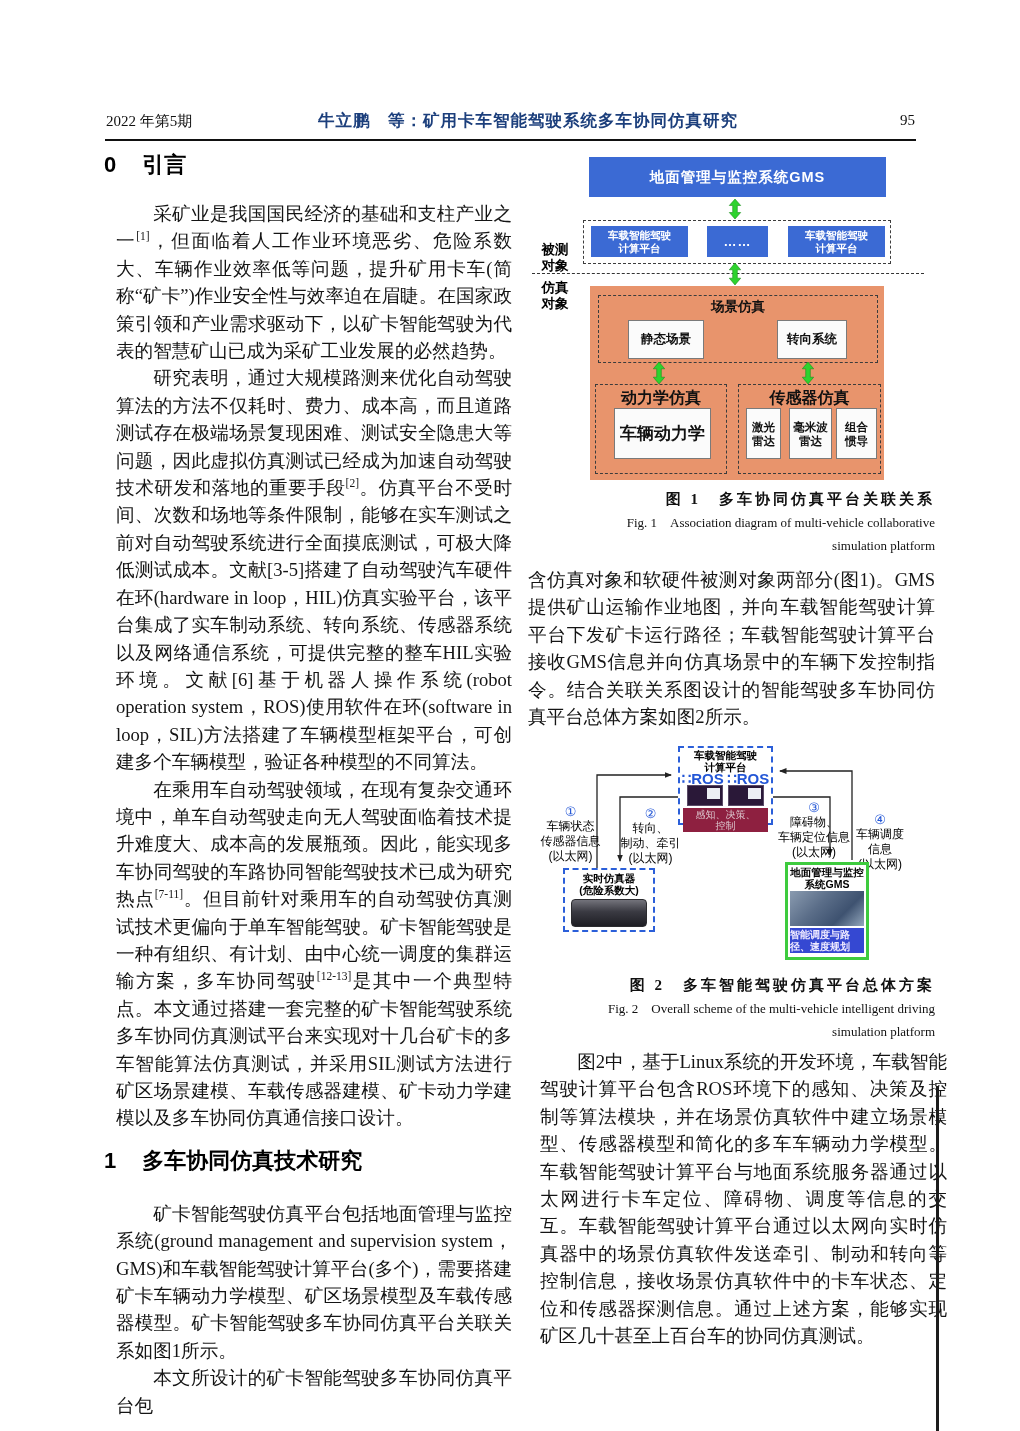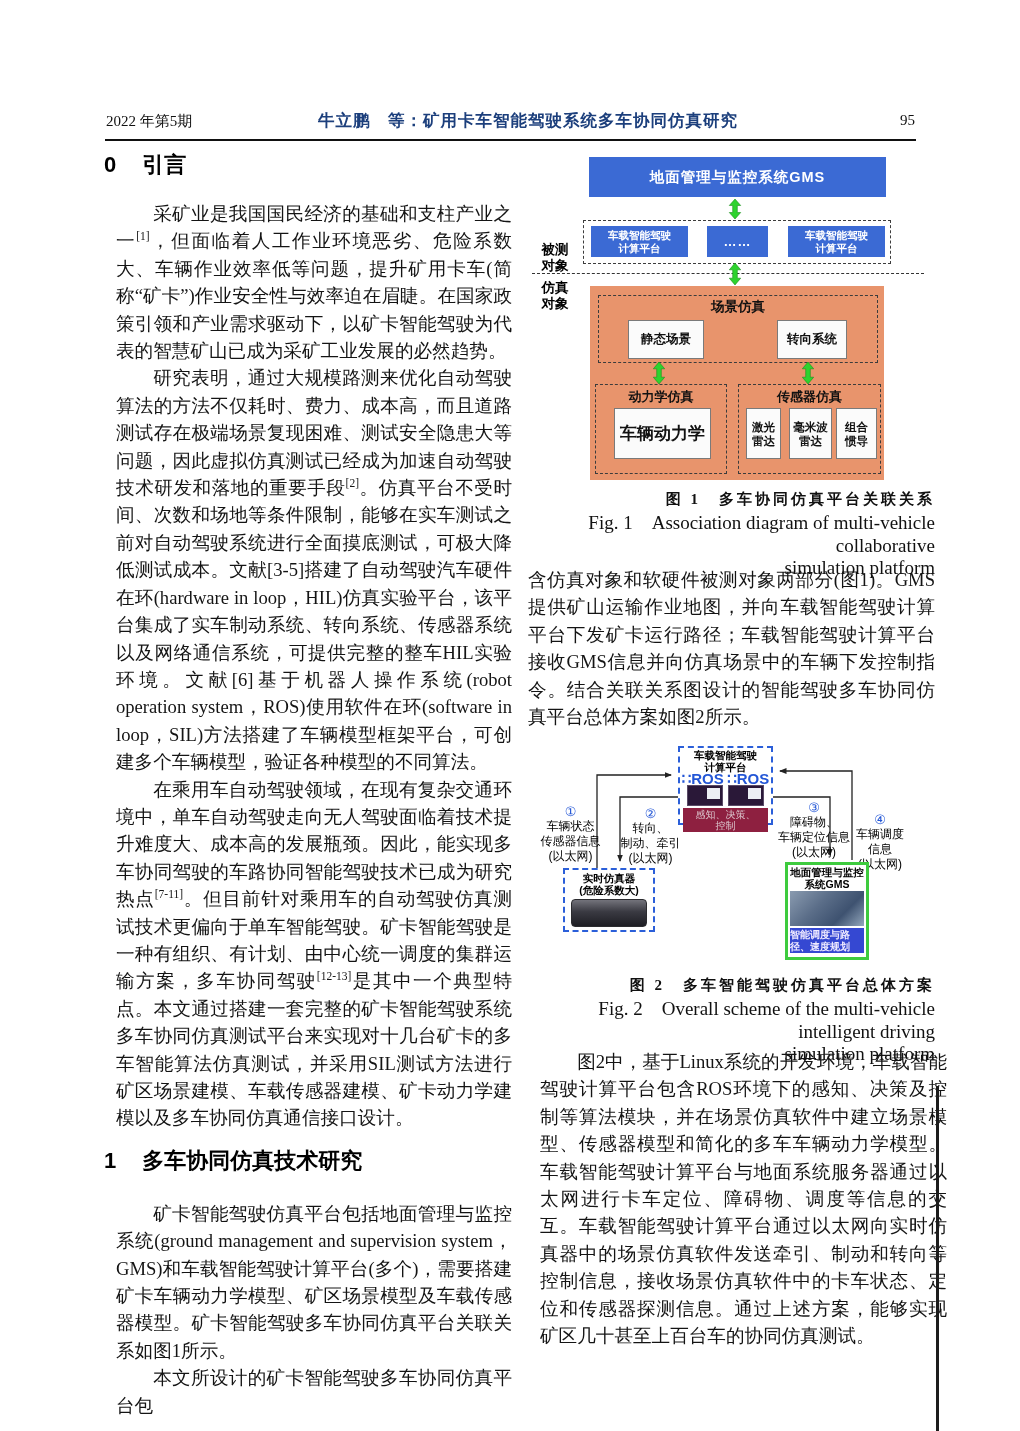--- a/index.html
+++ b/index.html
@@ -15,40 +15,40 @@
   .para{font-size:18.6px;line-height:27.4px;text-align:justify;text-justify:inter-ideograph;margin:0;color:#141414;}
   .indent{text-indent:2em;margin-left:12px;}
   .para sup{font-size:0.62em;line-height:0;}
   .sec{margin:0 0 18px 0;font-family:"Liberation Sans",sans-serif;font-weight:bold;font-size:22px;color:#000;height:34px;display:flex;align-items:center;}
   .sec .sec-num{margin-right:26px;}
   .sec1{margin-top:14px;margin-bottom:24px;height:30px;}
   .rc-para{left:528px;width:407px;}
   
   .caption{left:528px;width:407px;text-align:right;}
   .cap-zh{font-size:15px;font-weight:bold;letter-spacing:3px;line-height:26px;}
-  .cap-en{font-size:19px;line-height:22.5px;}
+  .cap-en{font-size:13px;line-height:22.5px;}
   
   .fig1{left:528px;top:148px;width:407px;height:334px;}
   .f1-gms{left:61px;top:9px;width:297px;height:40px;background:#3b6ad4;color:#fff;font-family:"Liberation Sans",sans-serif;font-weight:bold;font-size:14.5px;display:flex;align-items:center;justify-content:center;letter-spacing:1px;}
   .f1-dash{border:1.6px dashed #3c3c3c;}
   .f1-obcwrap{left:55px;top:72px;width:306px;height:42px;}
   .f1-bluebox{background:#3b6ad4;color:#fff;font-family:"Liberation Sans",sans-serif;font-weight:bold;font-size:10.5px;line-height:13px;display:flex;align-items:center;justify-content:center;text-align:center;white-space:pre-line;}
   .f1-obc1{left:63px;top:78px;width:97px;height:31px;}
   .f1-dots{left:179px;top:78px;width:61px;height:31px;font-size:13px;letter-spacing:1px;}
   .f1-obc2{left:260px;top:78px;width:97px;height:31px;}
   .f1-side{left:8px;width:38px;font-family:"Liberation Sans",sans-serif;font-weight:bold;font-size:13.5px;line-height:16px;white-space:pre-line;text-align:center;color:#000;}
   .f1-sep{left:4px;top:125px;width:392px;border-top:1.7px dashed #333;height:0;}
   .f1-orange{left:62px;top:138px;width:294px;height:194px;background:#e8946c;}
   .f1-scene{left:8px;top:9px;width:278px;height:66px;border:1.6px dashed #3c3c3c;}
   .f1-scene-title{top:2px;left:0;width:100%;text-align:center;font-family:Liberation Mono, monospace;font-weight:bold;font-size:13.5px;}
   .f1-white{background:#fbfbfb;border:1px solid #7a7a7a;display:flex;align-items:center;justify-content:center;text-align:center;font-family:"Liberation Sans",sans-serif;font-weight:bold;color:#111;white-space:pre-line;}
   .f1-static{left:38px;top:34px;width:74px;height:37px;font-size:12.5px;}
   .f1-dynamic{left:187px;top:34px;width:68px;height:37px;font-size:12.5px;}
   .f1-dyn{left:5px;top:98px;width:130px;height:88px;border:1.6px dashed #3c3c3c;}
-  .f1-sub-title{top:3px;left:0;width:100%;text-align:center;font-family:"Liberation Sans",sans-serif;font-weight:bold;font-size:13px;}
+  .f1-sub-title{top:3px;left:0;width:100%;text-align:center;font-family:"Liberation Sans",sans-serif;font-weight:bold;font-size:16px;}
   .f1-vd{left:18px;top:23px;width:95px;height:49px;font-size:17px;}
   .f1-sen{left:148px;top:98px;width:141px;height:88px;border:1.6px dashed #3c3c3c;}
   .f1-lidar{left:7px;top:23px;width:33px;height:49px;font-size:11.5px;line-height:14px;}
   .f1-radar{left:50px;top:23px;width:41px;height:49px;font-size:11.5px;line-height:14px;}
   .f1-ins{left:97px;top:23px;width:39px;height:49px;font-size:11.5px;line-height:14px;}
   .garrow{display:block;}
   
   .fig2{left:528px;top:742px;width:407px;height:228px;font-family:"Liberation Sans",sans-serif;}
   .f2-svg{left:0;top:0;width:407px;height:228px;}
   .f2-obc{left:150px;top:4px;width:95px;height:79px;border:2px dashed #2b5fd9;background:#fff;box-sizing:border-box;padding-top:1px;}

